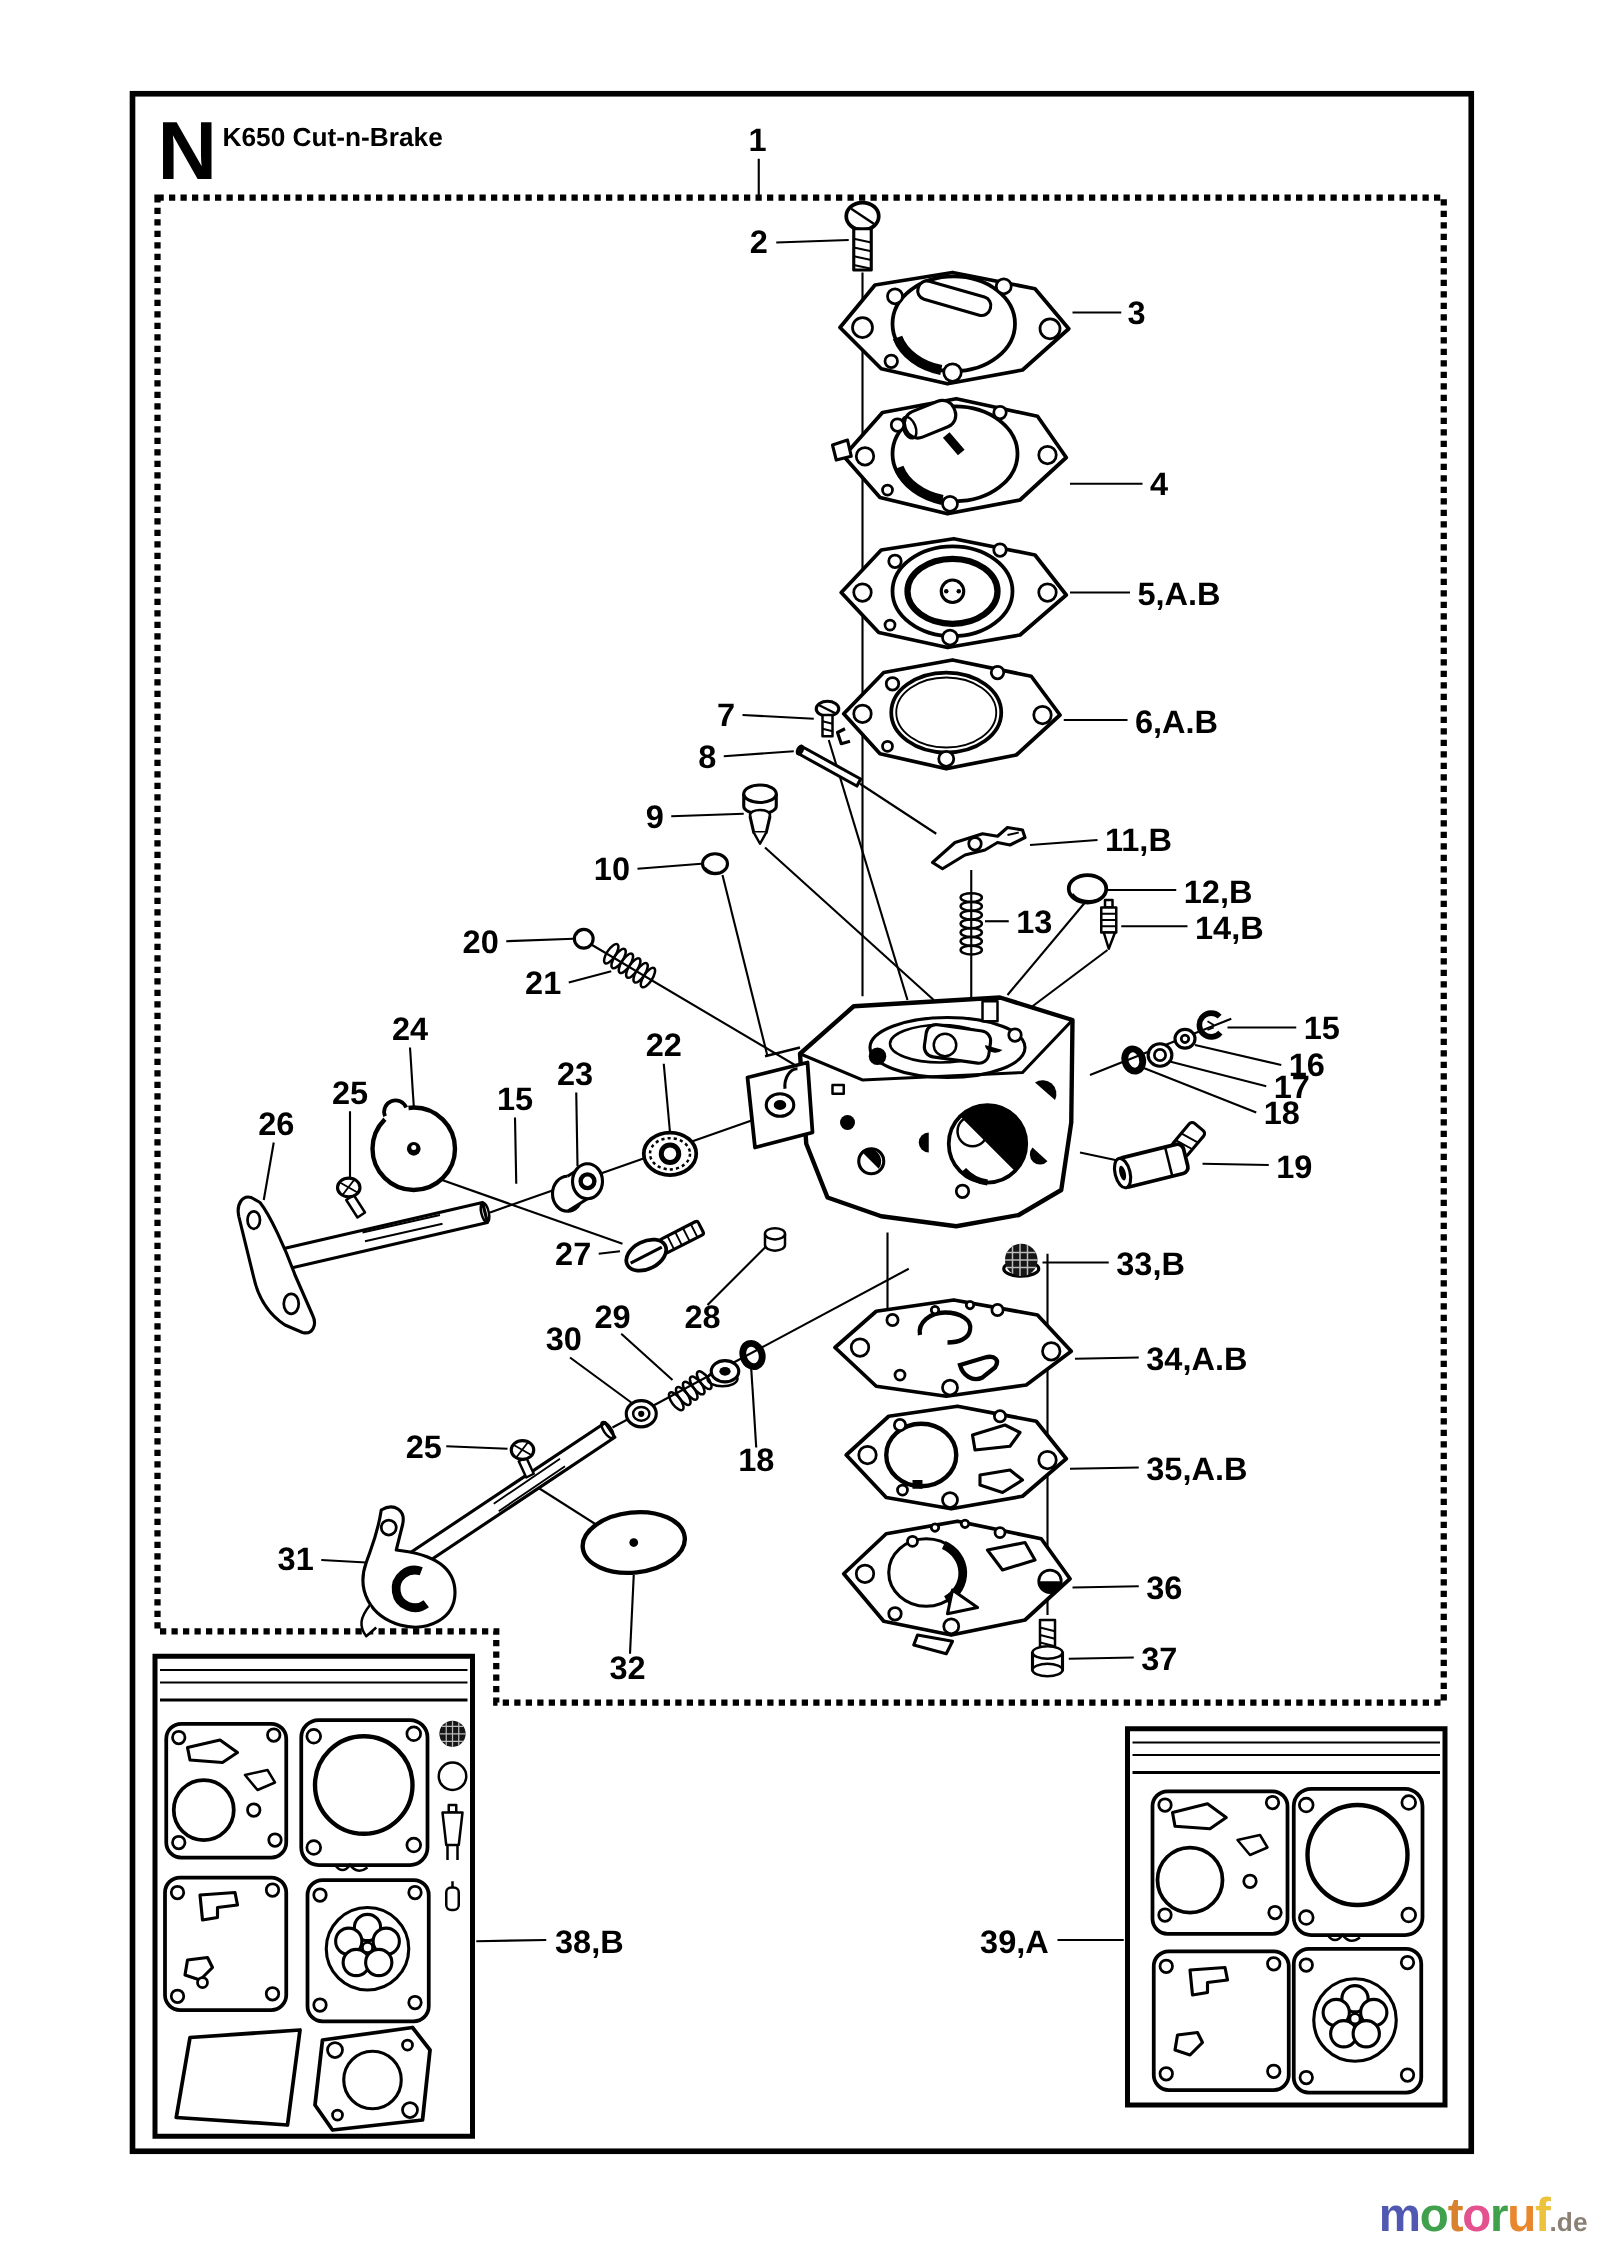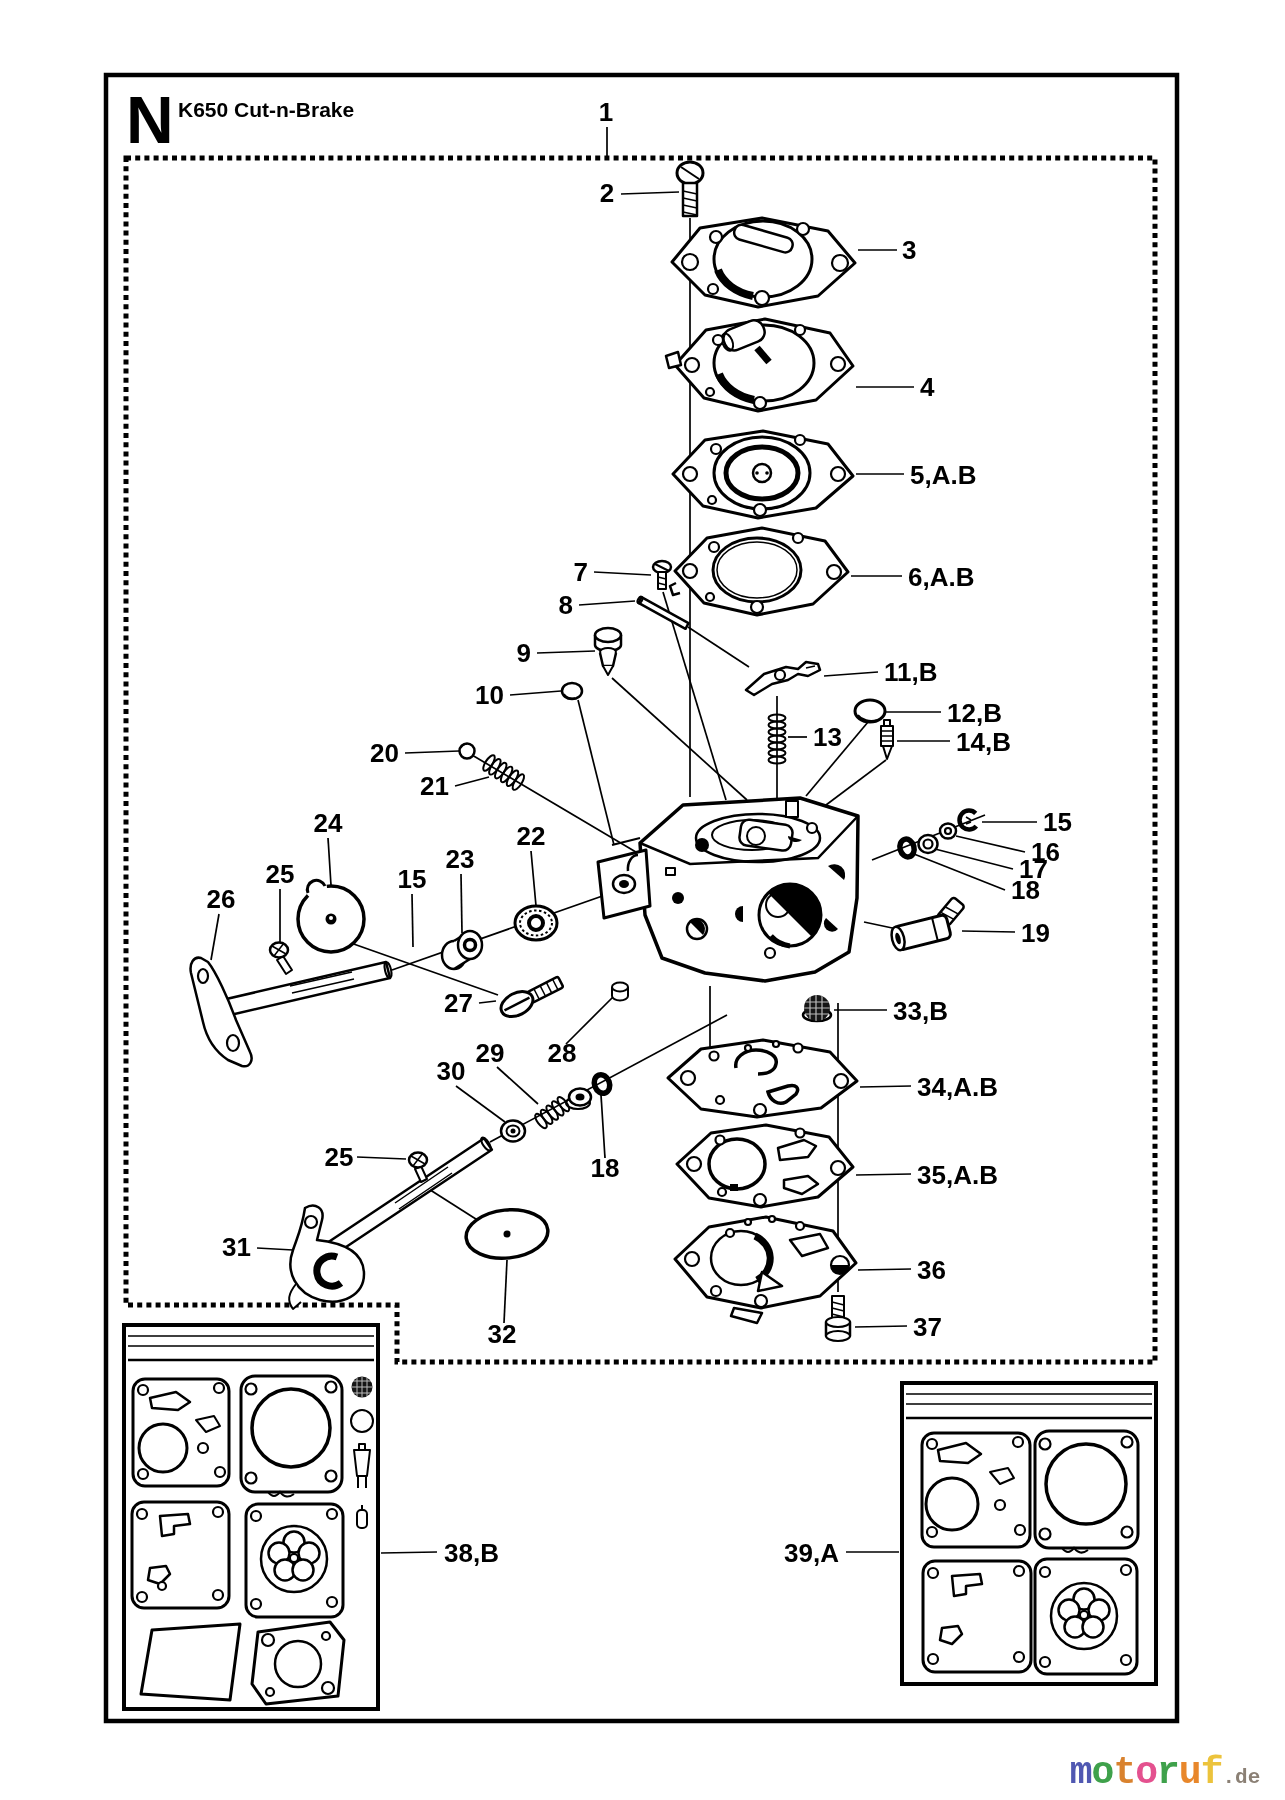--- a/index.html
+++ b/index.html
@@ -14,22 +14,22 @@
   .n25{fill:none;stroke:#000;stroke-width:2.5;}
   .n2{fill:none;stroke:#000;stroke-width:2;}
   .n15{fill:none;stroke:#000;stroke-width:1.5;}
   .thin{fill:none;stroke:#000;stroke-width:1.7;}
   .hole{fill:#fff;stroke:#000;stroke-width:2.2;}
   .dk{fill:#000;stroke:none;}
   .lbl{font-family:"Liberation Sans",sans-serif;font-weight:bold;font-size:26px;fill:#000;}
   .mid{text-anchor:middle;} .end{text-anchor:end;}
   .hdrN{font-family:"Liberation Sans",sans-serif;font-weight:bold;font-size:66px;fill:#000;}
   .hdrT{font-family:"Liberation Sans",sans-serif;font-weight:bold;font-size:21px;fill:#000;}
-  .logo{position:absolute;left:1060px;top:1752px;width:210px;text-align:center;
-        font-family:Liberation Mono, monospace;font-weight:bold;font-size:38px;line-height:42px;
+  .logo{position:absolute;left:1060px;top:1752px;width:210px;text-align:right;
+        font-family:Liberation Sans, sans-serif;font-weight:bold;font-size:38px;line-height:42px;
         letter-spacing:-1px;}
   .logo .suffix{font-size:21px;font-weight:bold;letter-spacing:0;}
 </style>
 </head>
 <body>
 
 <div class="canvas">
 <svg width="1285" height="1800" viewBox="0 0 1285 1800">
 
   <defs>

